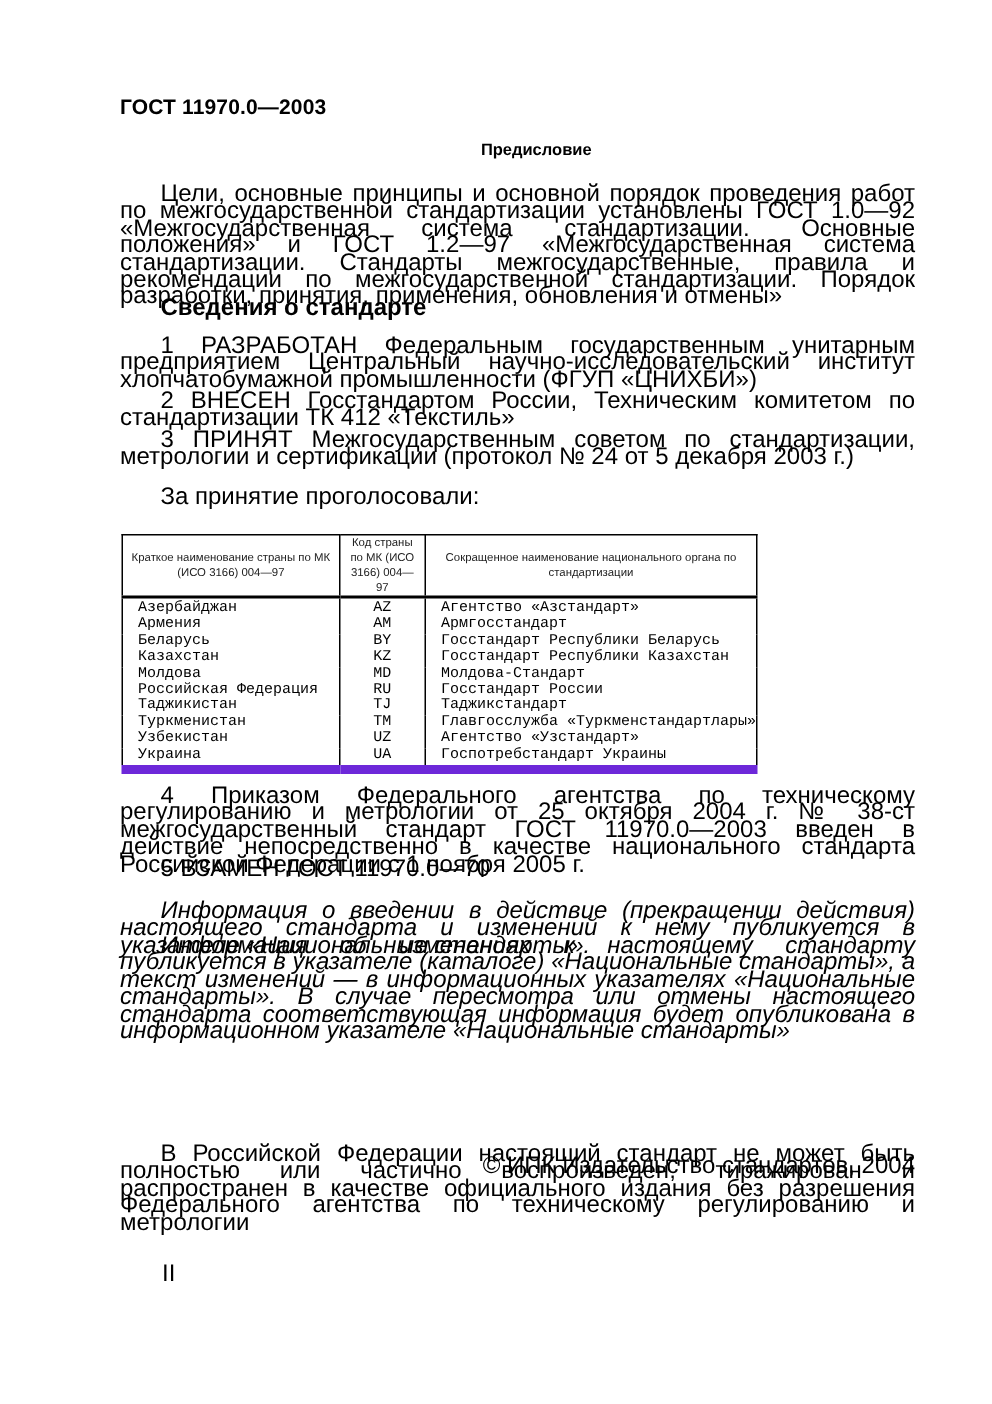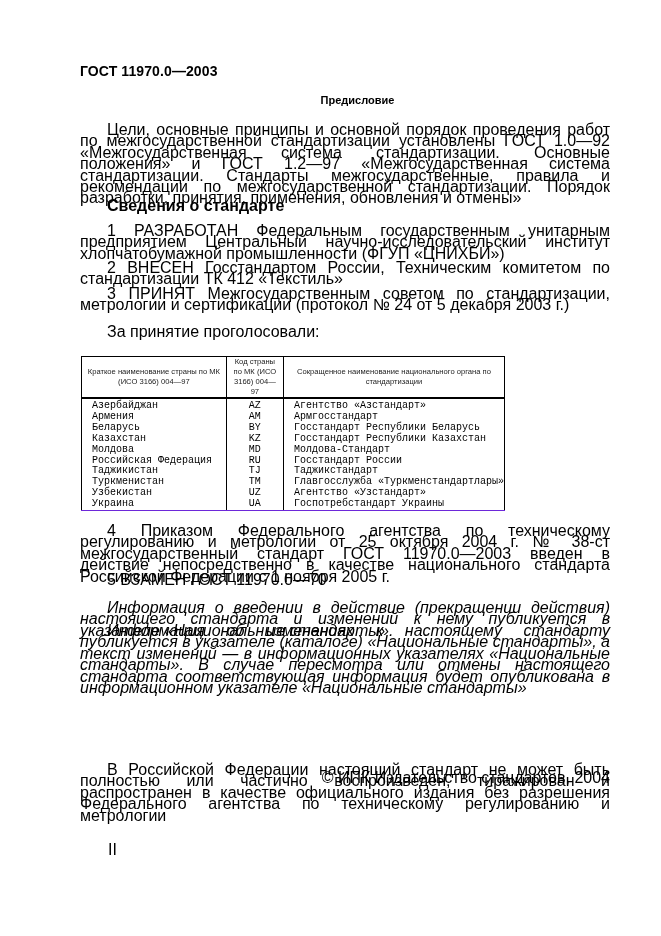--- a/index.html
+++ b/index.html
@@ -29,21 +29,21 @@
       text-align: center; height: 28px; padding: 0 4px;
       border: 1px solid #000; border-bottom: 2.5px solid #000; color: #222;
     }
     table.vote td {
       padding: 0 0 0 10px; line-height: 10.9px; height: 10.9px;
       border-left: 1px solid #000; border-right: 1px solid #000;
       white-space: nowrap;
       font-family: Liberation Mono, monospace;
     }
     table.vote td.code { text-align: center; padding: 0; }
-    table.vote tr.last td { border-bottom: 1px solid #6d28d9; }
+    table.vote tr.last td { border-bottom: 6px solid #6d28d9; }
     table.vote tr.first td { padding-top: 2px; }
   </style>
 </head>
 <body>
 
 <div class="page">
 
   <div class="abs hdr">ГОСТ 11970.0—2003</div>
 
   <div class="abs title">Предисловие</div>

